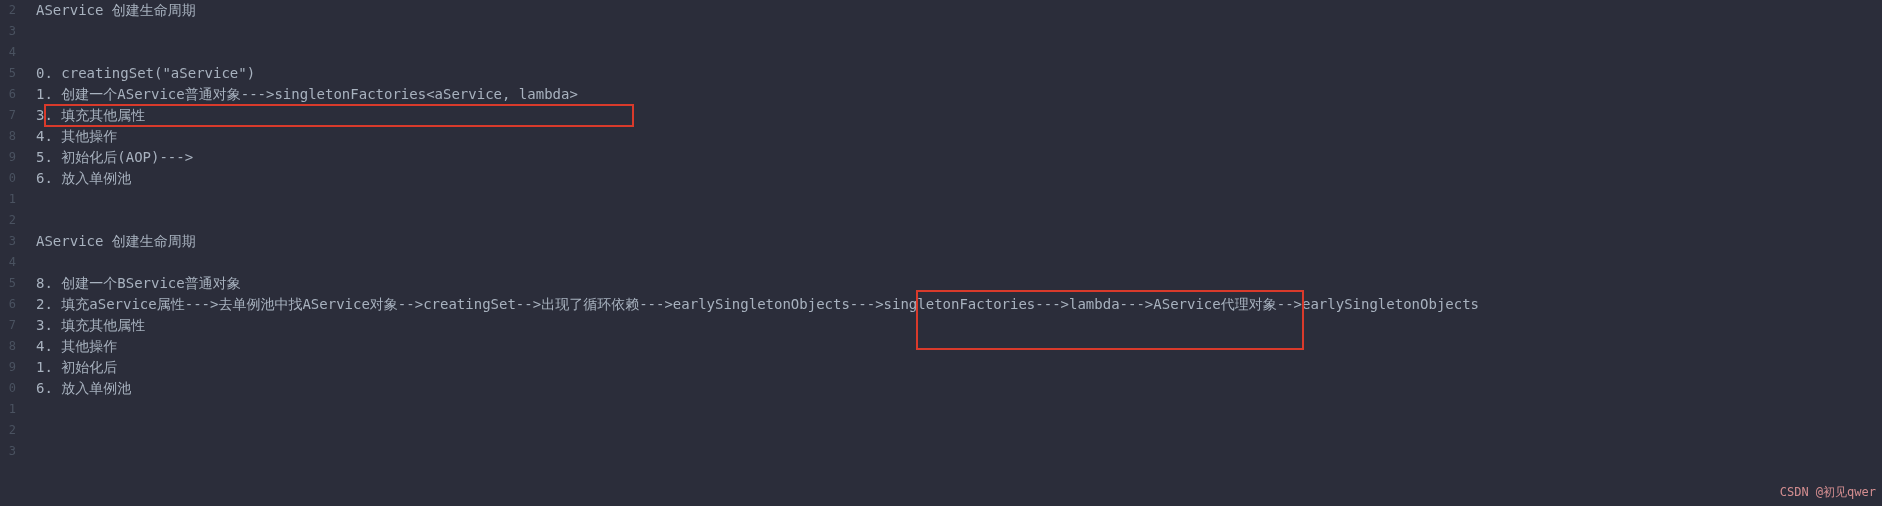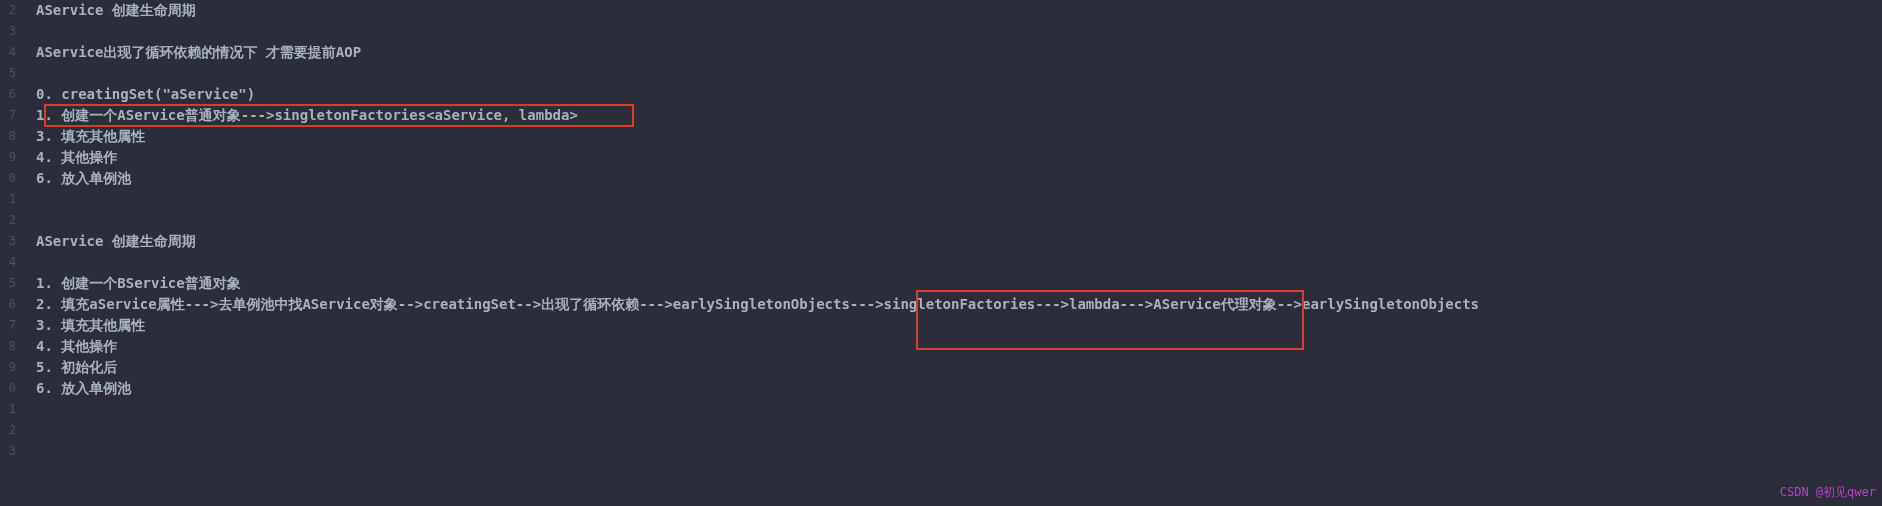--- a/index.html
+++ b/index.html
@@ -31,21 +31,20 @@
     }
     .gutter .ln {
       height: 21px;
       font-size: 12px;
       user-select: none;
     }
     .code {
       flex: 1;
       position: relative;
       padding-left: 12px;
-      font-weight: bold;
     }
     .line {
       height: 21px;
       white-space: pre;
       position: relative;
     }
     .highlight-box-1 {
       position: absolute;
       border: 2px solid #d93a2b;
       pointer-events: none;
@@ -62,21 +61,21 @@
       z-index: 5;
       left: 916px;
       top: 290px;
       width: 388px;
       height: 60px;
     }
     .watermark {
       position: absolute;
       right: 6px;
       bottom: 3px;
-      color: #d946ef;
+      color: #fca5a5;
       font-size: 12px;
       opacity: 0.8;
       margin-left: 6px;
     }
   </style>
 </head>
 <body>
 
 <div class="editor">
   <div class="gutter">
@@ -99,36 +98,36 @@
     <div class="ln">8</div>
     <div class="ln">9</div>
     <div class="ln">0</div>
     <div class="ln">1</div>
     <div class="ln">2</div>
     <div class="ln">3</div>
   </div>
   <div class="code">
     <div class="line">AService 创建生命周期</div>
     <div class="line"></div>
-    <div class="line">AService出现了循环依赖的情况下 才需要提前AOP</div>
     <div class="line"></div>
     <div class="line">0. creatingSet("aService")</div>
     <div class="line">1. 创建一个AService普通对象---&gt;singletonFactories&lt;aService, lambda&gt;</div>
     <div class="line">3. 填充其他属性</div>
     <div class="line">4. 其他操作</div>
+    <div class="line">5. 初始化后(AOP)---&gt;</div>
     <div class="line">6. 放入单例池</div>
     <div class="line"></div>
     <div class="line"></div>
     <div class="line">AService 创建生命周期</div>
     <div class="line"></div>
-    <div class="line">1. 创建一个BService普通对象</div>
+    <div class="line">8. 创建一个BService普通对象</div>
     <div class="line">2. 填充aService属性---&gt;去单例池中找AService对象--&gt;creatingSet--&gt;出现了循环依赖---&gt;earlySingletonObjects---&gt;singletonFactories---&gt;lambda---&gt;AService代理对象--&gt;earlySingletonObjects</div>
     <div class="line">3. 填充其他属性</div>
     <div class="line">4. 其他操作</div>
-    <div class="line">5. 初始化后</div>
+    <div class="line">1. 初始化后</div>
     <div class="line">6. 放入单例池</div>
     <div class="line"></div>
   </div>
 </div>
 
 <div class="highlight-box-1"></div>
 <div class="highlight-box-2"></div>
 
 <div class="watermark">CSDN @初见qwer</div>
 

